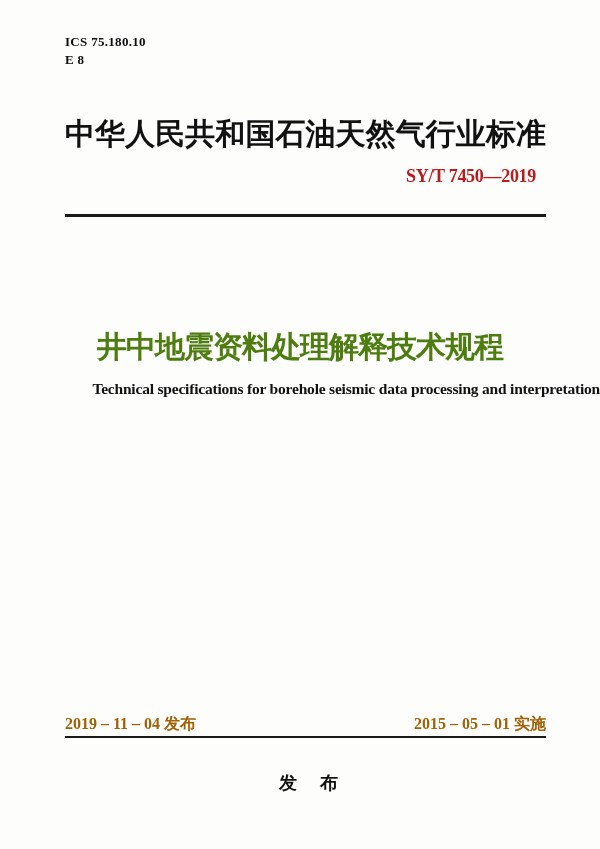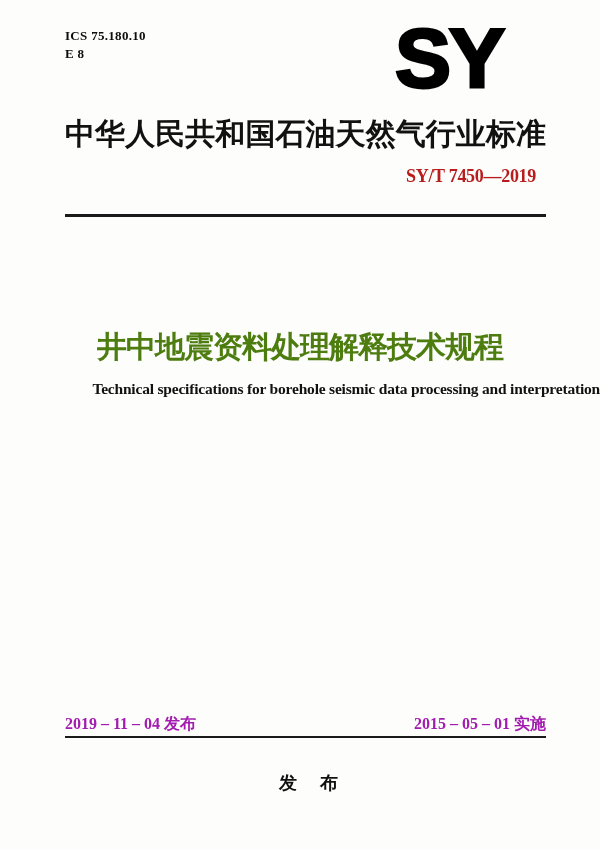--- a/index.html
+++ b/index.html
@@ -10,21 +10,21 @@
   }
   .page{
     position:relative;
     width:600px;height:849px;
     background:#fdfdfc;
     color:#0d0d0d;
     overflow:hidden;
   }
   
   .ics-block{
-    position:absolute;top:27px;left:65px;
+    position:absolute;top:33px;left:65px;
     font-family:"Liberation Serif", serif;
     font-weight:bold;font-size:13px;line-height:18px;
     letter-spacing:.3px;
   }
   
   .sy-logo{
     position:absolute;top:16px;right:97px;
     font-family:"Liberation Sans", sans-serif;
     font-weight:bold;font-size:84px;line-height:84px;
     letter-spacing:-2px;
@@ -63,21 +63,21 @@
     font-family:"Liberation Serif", serif;
     font-weight:bold;font-size:15.5px;letter-spacing:-.2px;
     color:#111;
   }
   
   .dates-row{
     position:absolute;top:714px;left:65px;width:481px;
     display:flex;justify-content:space-between;align-items:flex-start;
     font-family:"Liberation Serif", serif;
     font-weight:bold;font-size:16px;
-    color:#a21caf;
+    color:#a16207;
     gap:32px;
   }
   .rule-bottom{
     position:absolute;top:736px;left:65px;width:481px;height:2px;
     background:#1a1a1a;
   }
   .publisher-row{
     position:absolute;top:771px;left:0;width:600px;
     display:flex;justify-content:center;align-items:baseline;
     font-family:"Liberation Sans", sans-serif;
@@ -90,21 +90,20 @@
 </head>
 <body>
 
 <div class="page">
 
   <div class="ics-block">
     <div>ICS 75.180.10</div>
     <div>E 8</div>
   </div>
 
-  <div class="sy-logo">SY</div>
 
   <div class="std-name">中华人民共和国石油天然气行业标准</div>
 
   <div class="std-number">SY/T 7450—2019</div>
 
   <div class="rule-top"></div>
 
   <div class="title-zh">井中地震资料处理解释技术规程</div>
 
   <div class="title-en">Technical specifications for borehole seismic data processing and interpretation</div>

